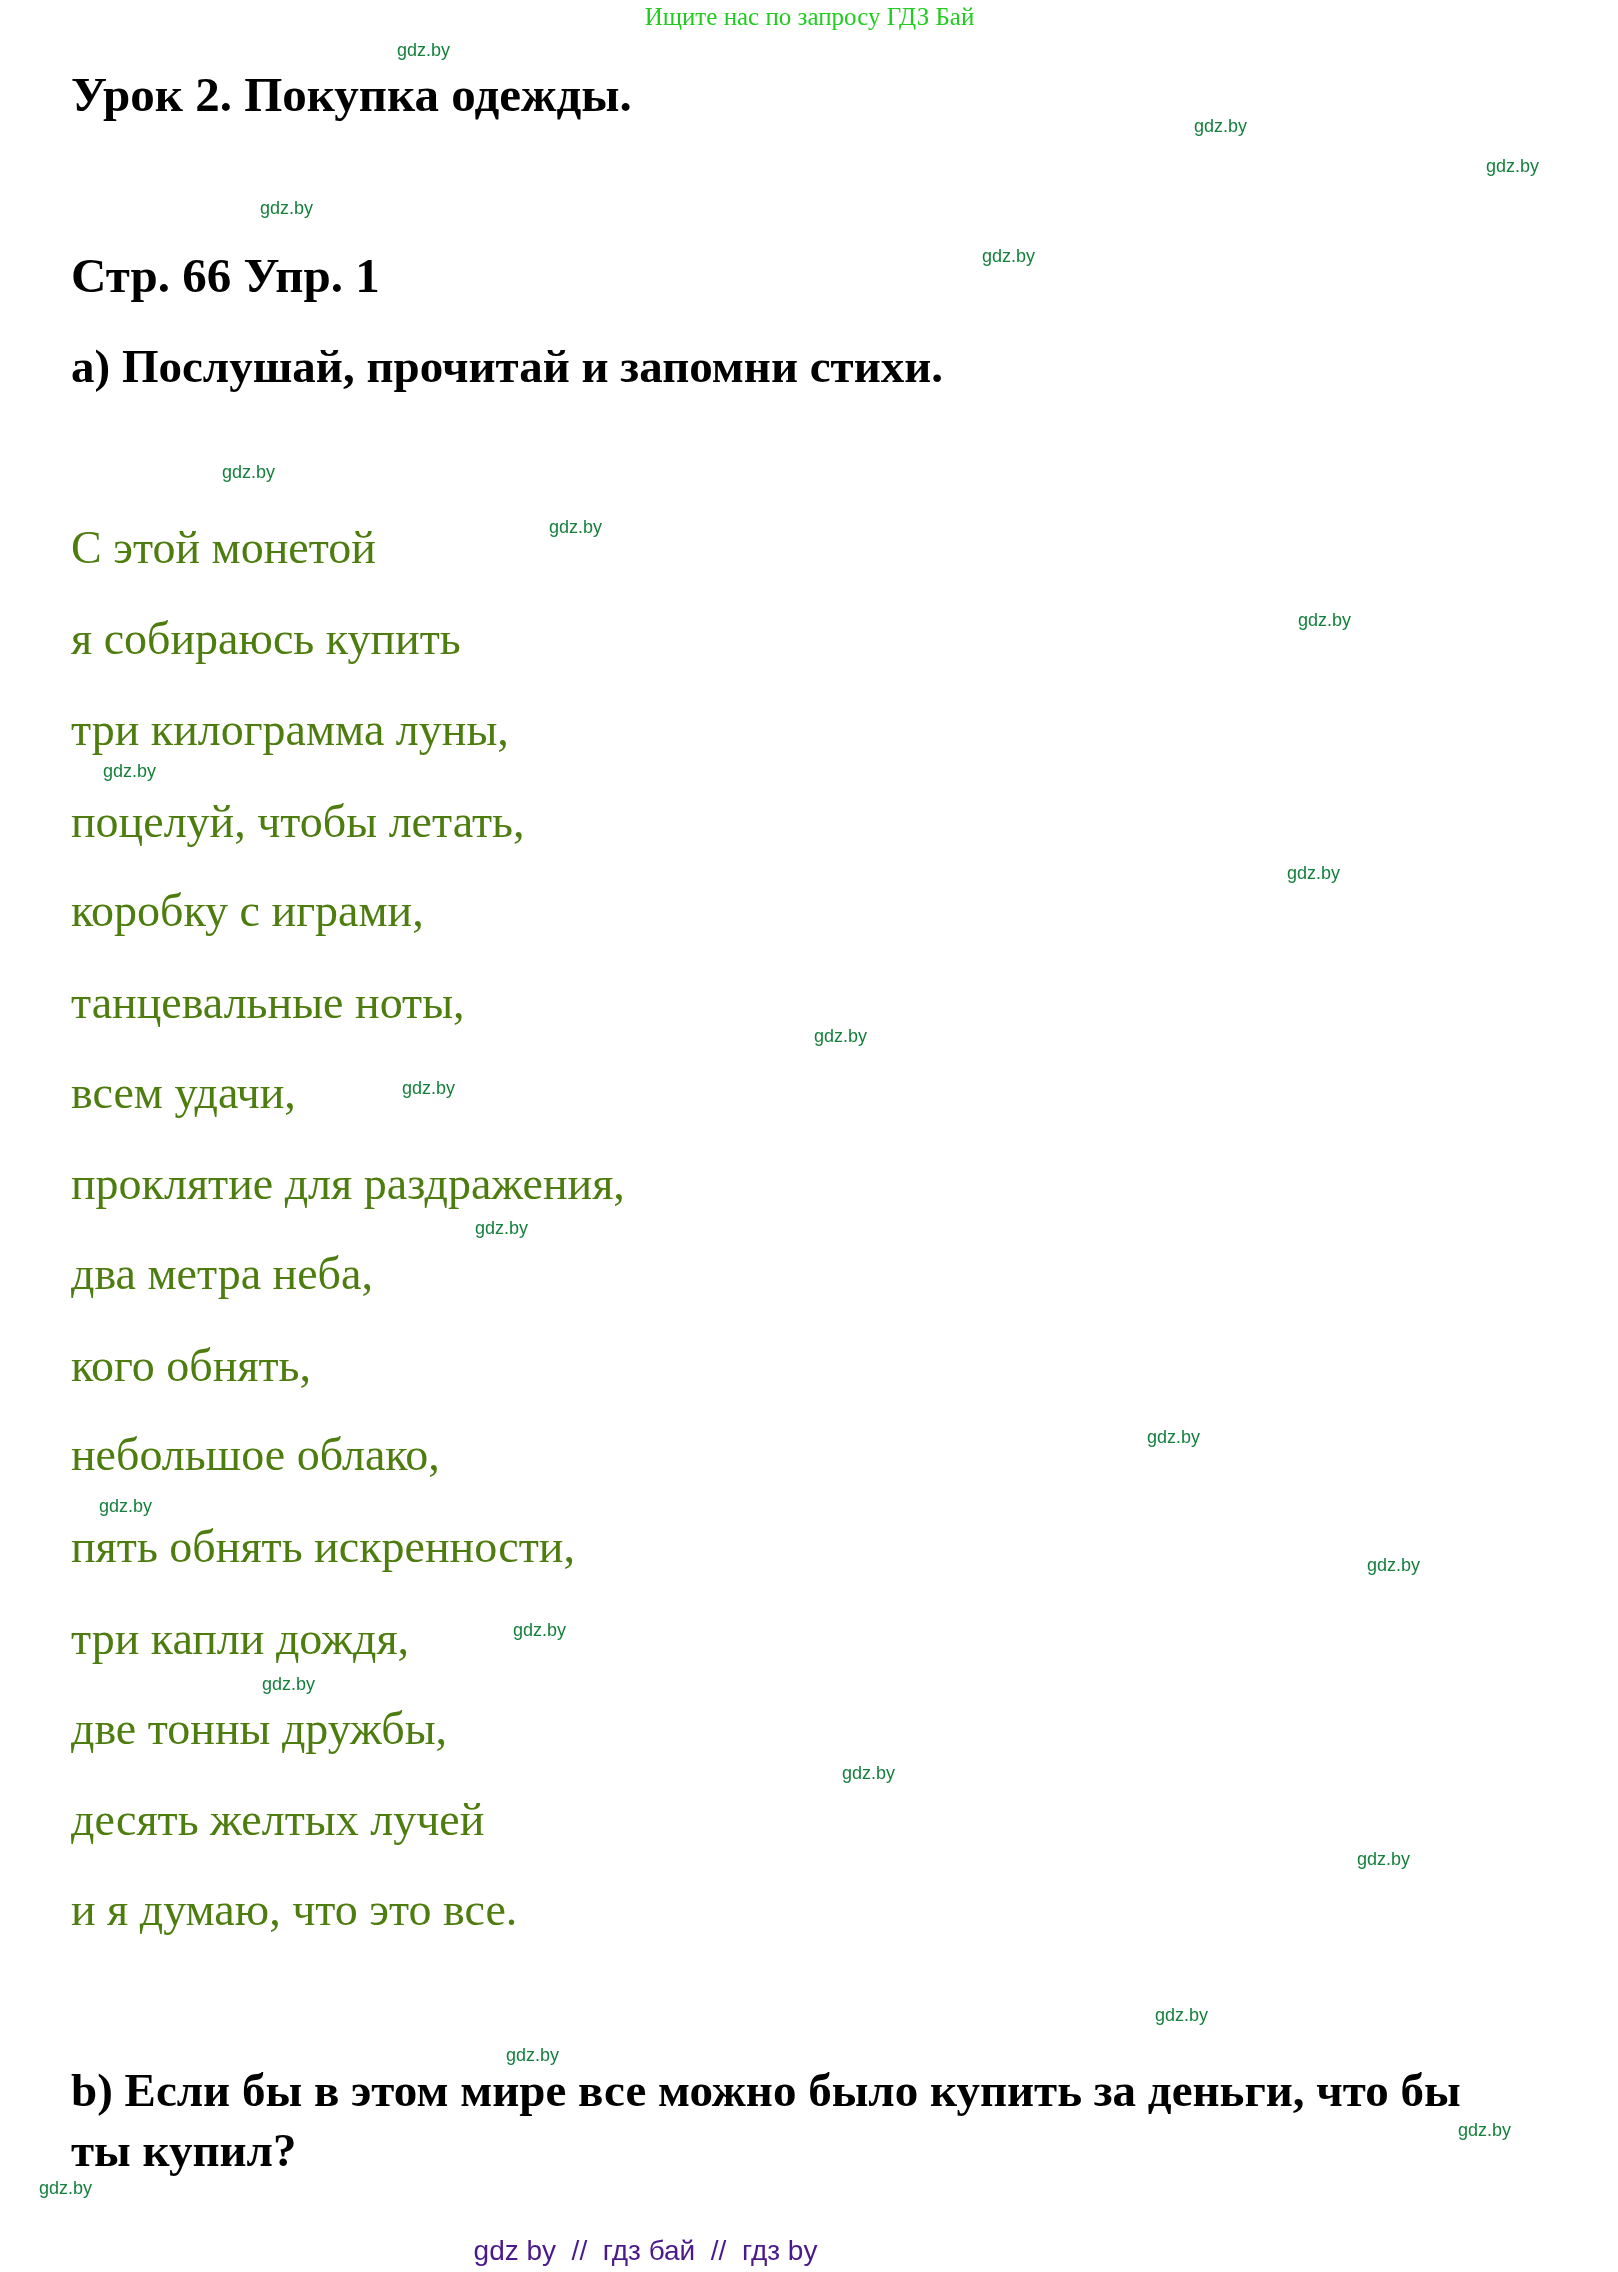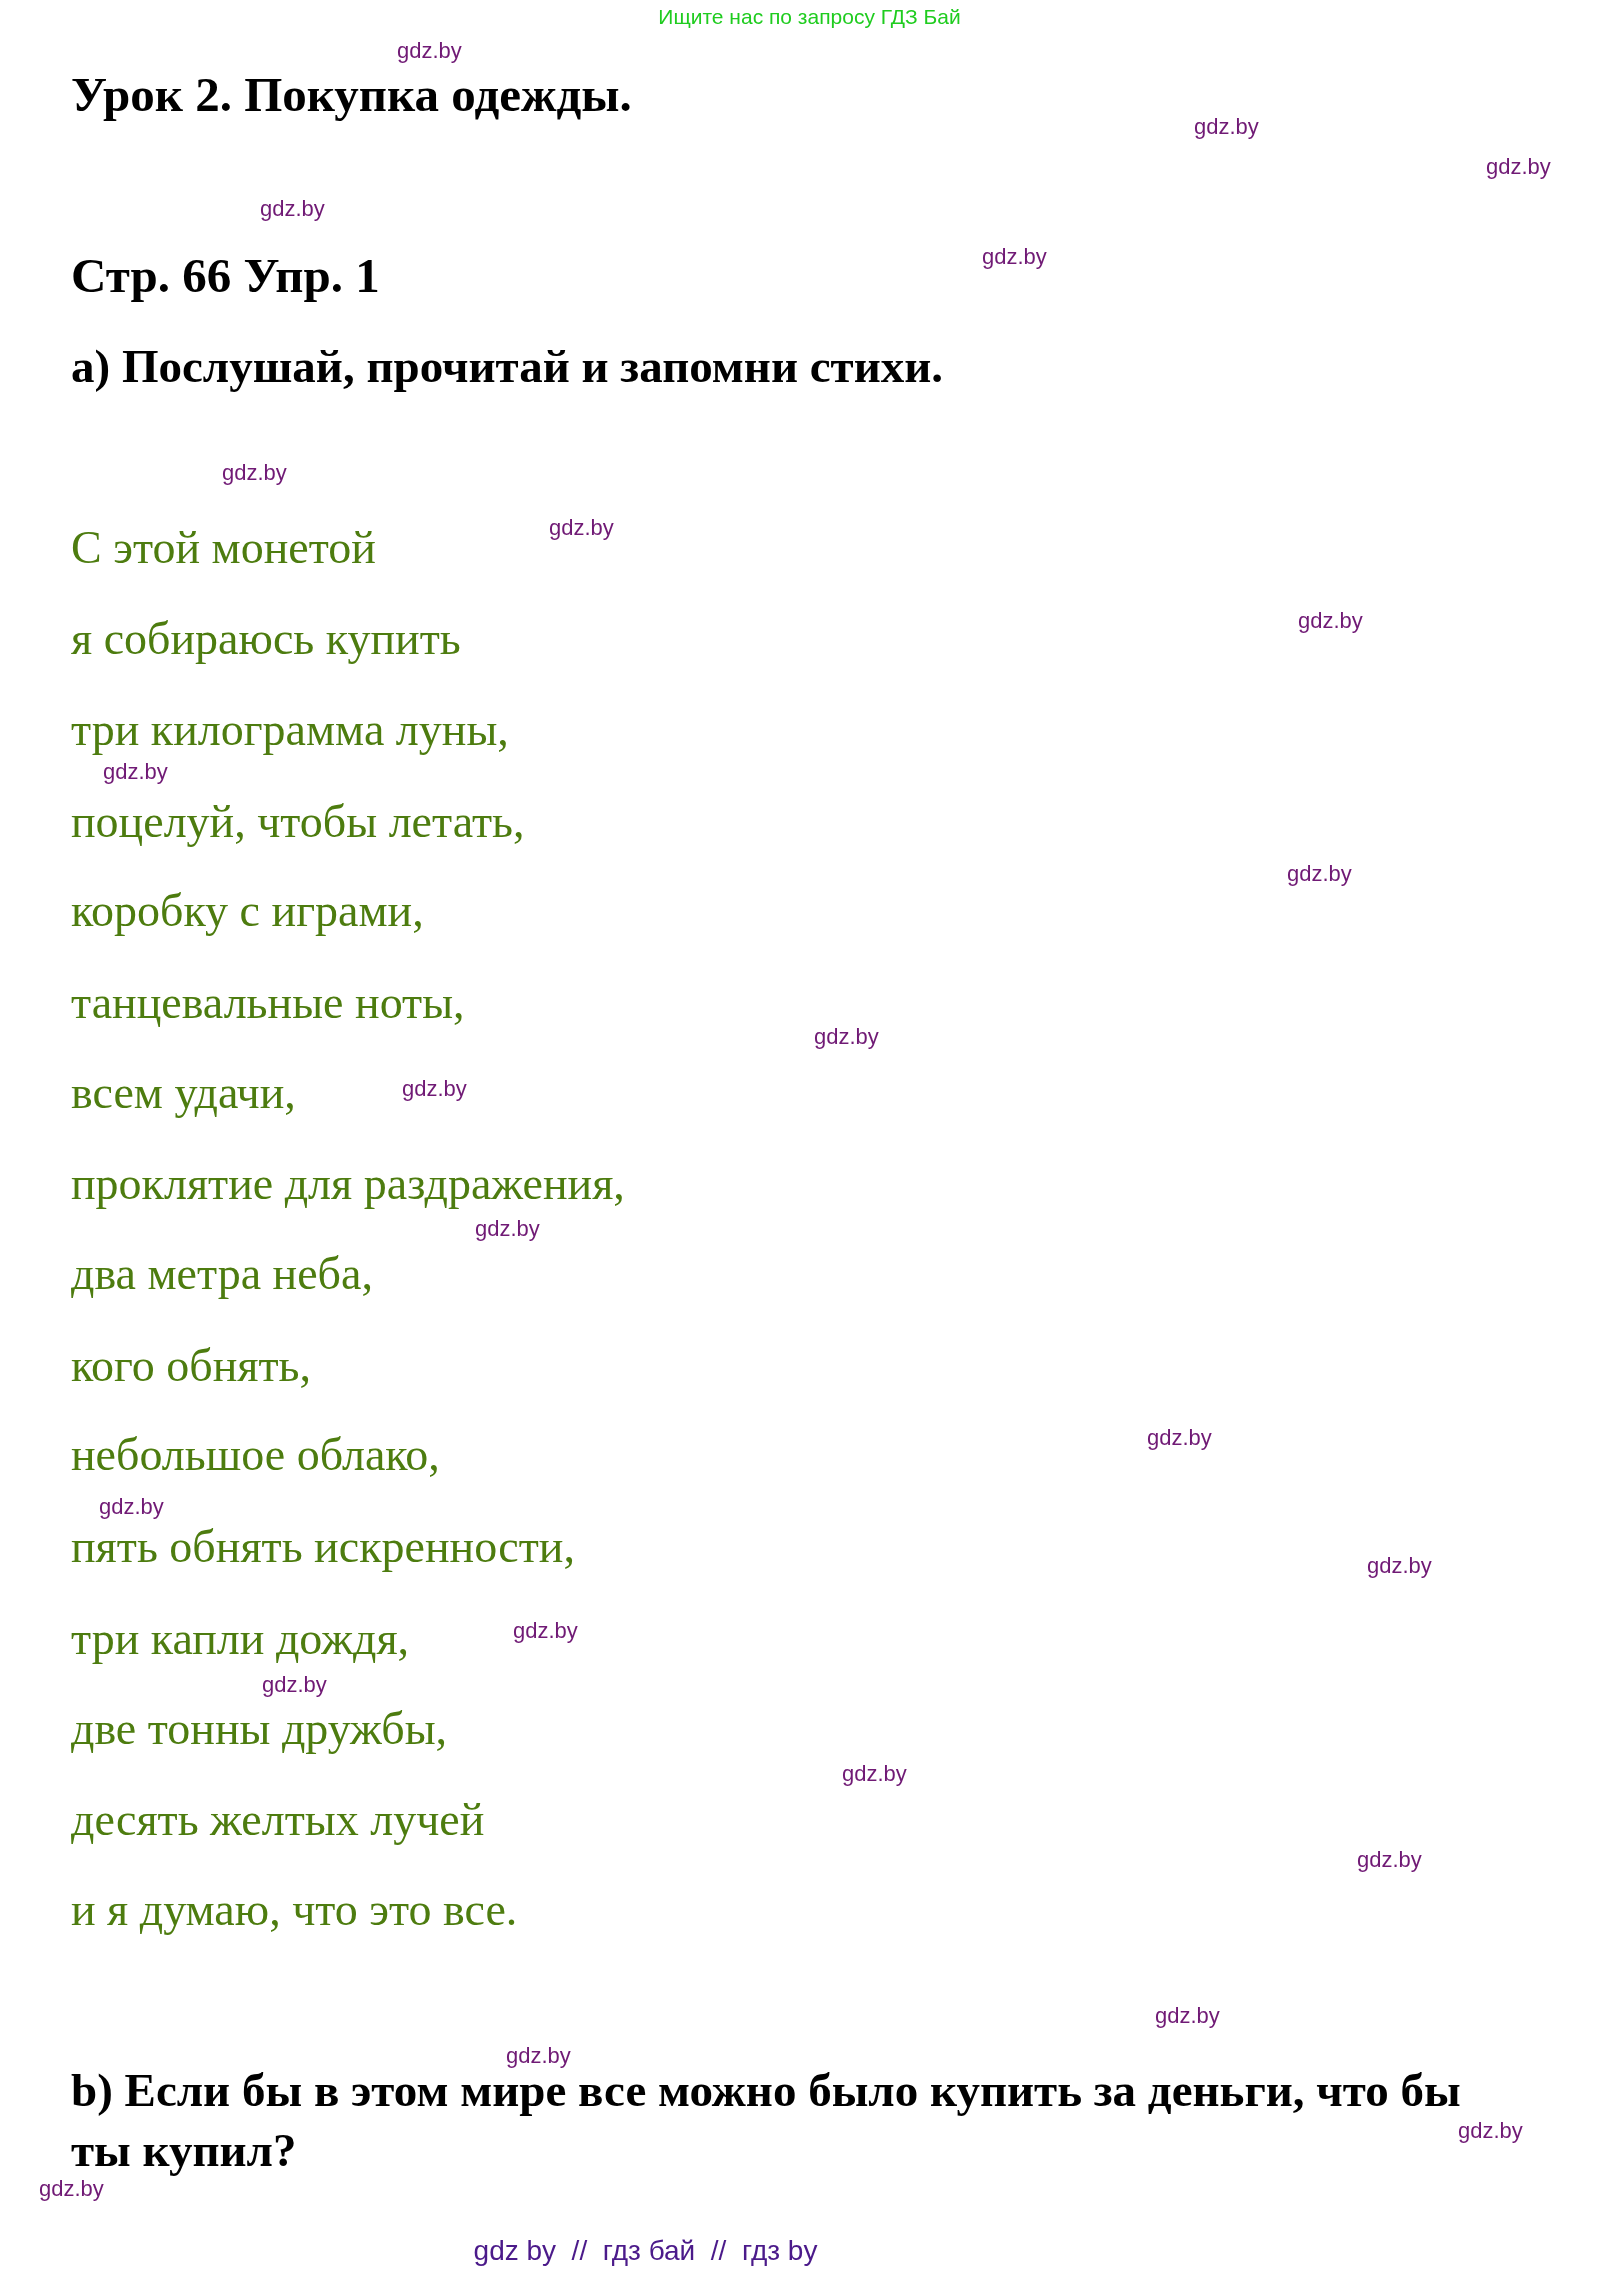--- a/index.html
+++ b/index.html
@@ -1,22 +1,22 @@
 <!DOCTYPE html>
 <html style="font-size:13.7px"><head>
 <meta charset="utf-8">
 <style>
   html, body { margin:0; padding:0; background:#ffffff; }
   body { width:1619px; height:2273px; position:relative; overflow:hidden; }
   .abs { position:absolute; white-space:nowrap; }
-  .top-banner { font-family:Liberation Sans, sans-serif; font-size:21px; line-height:33px; left:0; width:1619px; text-align:center; top:0; }
+  .top-banner { font-family:Liberation Serif, serif; font-size:25px; line-height:33px; left:0; width:1619px; text-align:center; top:0; }
   .h1 { font-family:"Liberation Serif", serif; font-weight:bold; font-size:49px; line-height:51px; color:#000; }
   .h2 { font-family:"Liberation Serif", serif; font-weight:bold; font-size:47px; line-height:51px; color:#000; }
   .poem { font-family:"Liberation Serif", serif; font-size:46px; line-height:51px; color:#4d7c0f; }
-  .wm { font-family:"Liberation Sans", sans-serif; font-size:22px; line-height:29px; color:#701a75; }
+  .wm { font-family:"Liberation Sans", sans-serif; font-size:18px; line-height:29px; color:#15803d; }
   .footer { font-family:"Liberation Sans", sans-serif; font-size:28px; line-height:33px; left:0; width:1291px; text-align:center; }
 </style>
 </head>
 <body>
 
 <div class="abs top-banner" style="color:#1fcc1f;">Ищите нас по запросу ГДЗ Бай</div>
 
 <div class="abs h1" style="left:71px; top:69px;">Урок 2. Покупка одежды.</div>
 
 <div class="abs h1" style="left:71px; top:250px;">Стр. 66 Упр. 1</div>

